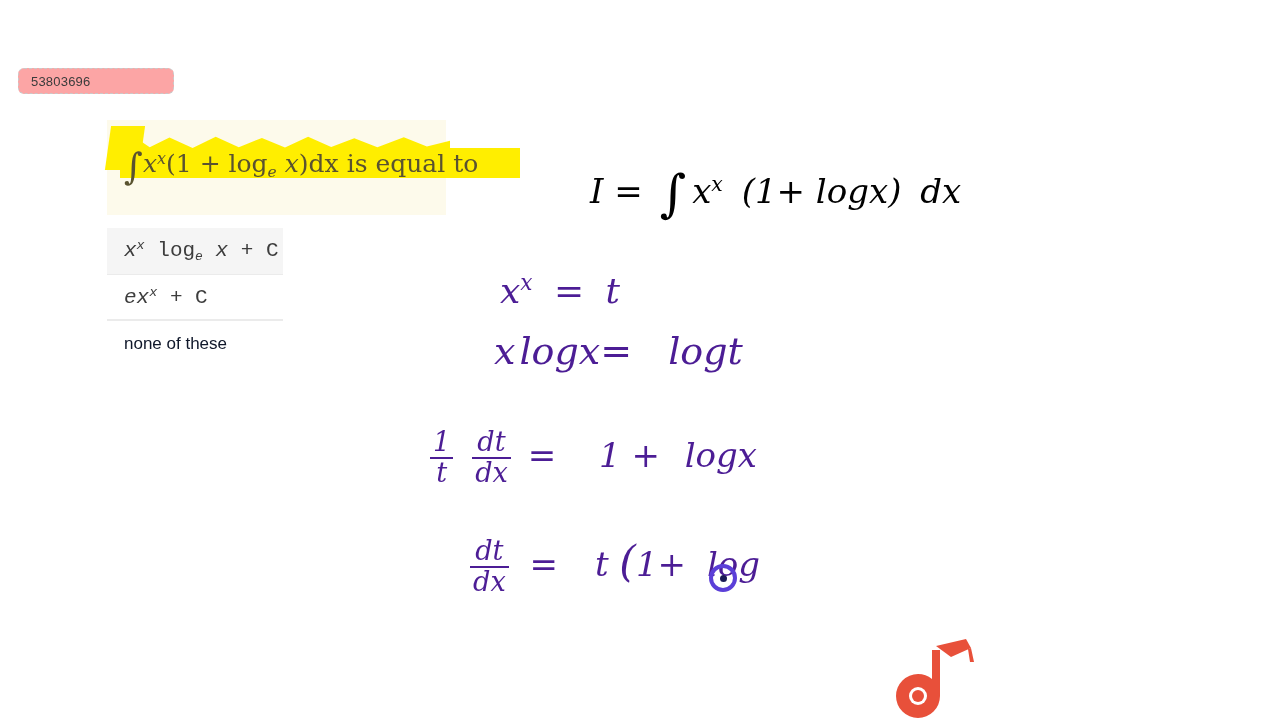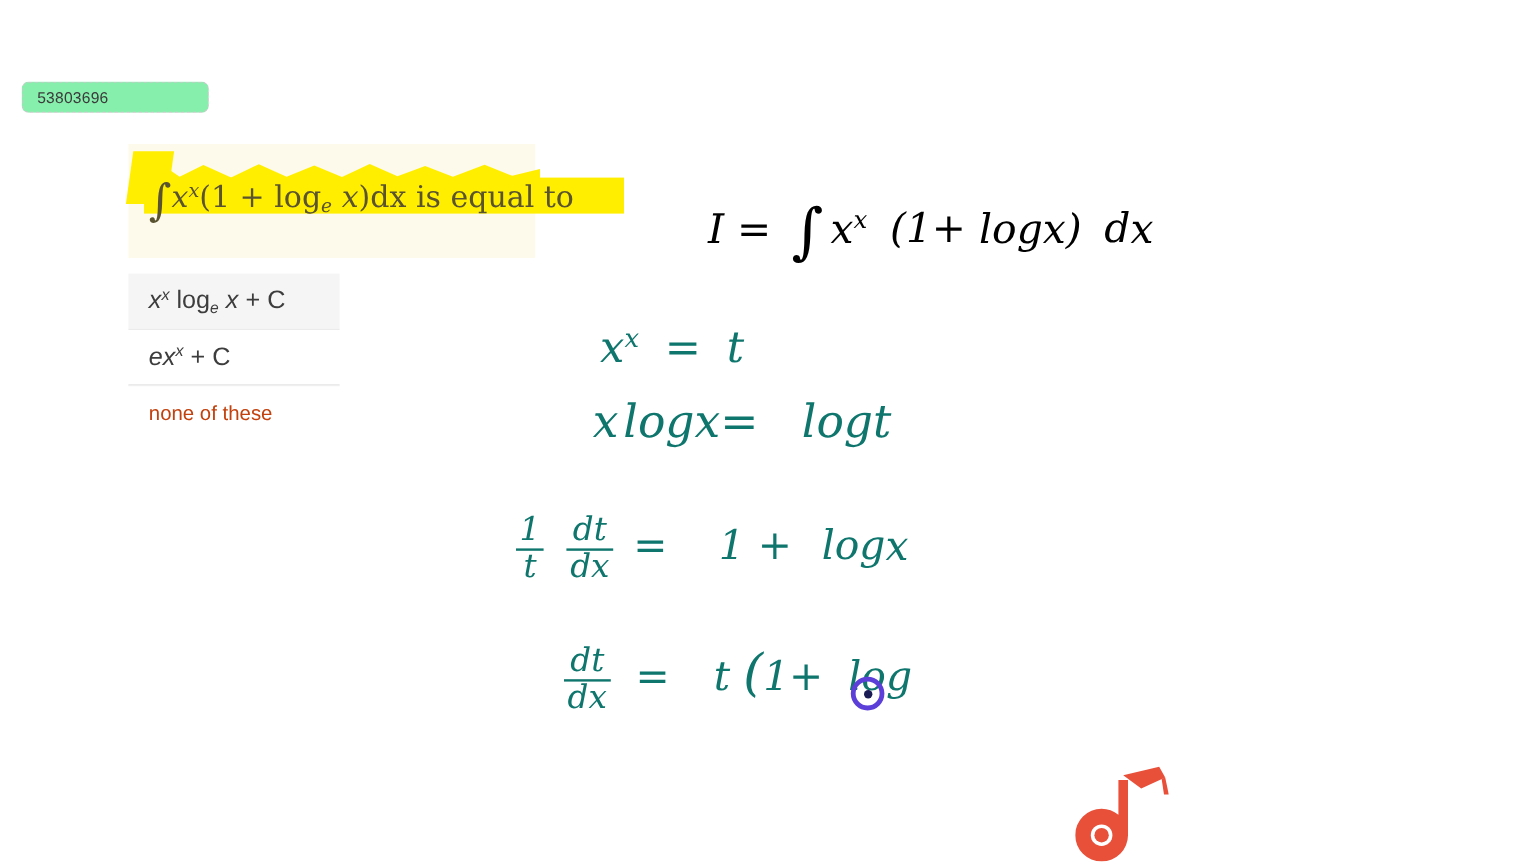--- a/index.html
+++ b/index.html
@@ -8,21 +8,21 @@
     background:#ffffff;
     font-family:"Liberation Sans", sans-serif;
     overflow:hidden;
     position:relative;
   }
   
   #id-chip{
     position:absolute; left:18px; top:68px;
     width:156px; height:26px;
     border:1px dashed #c9c9c9; border-radius:6px;
-    background:#86efac;
+    background:#fca5a5;
     display:flex; align-items:center;
     box-sizing:border-box;
     padding-left:12px;
   }
   #id-chip .val{ font-size:13px; color:#3b3b3b; letter-spacing:.2px; }
 
   
   #question-panel{
     position:absolute; left:107px; top:120px;
     width:339px; height:95px;
@@ -59,44 +59,44 @@
   .it{ font-style:italic; }
   .sub{ font-size:.62em; vertical-align:-.28em; font-style:italic;}
   .sup{ font-size:.64em; vertical-align:.52em; font-style:italic;}
   .intsym{ font-size:1.45em; vertical-align:-.18em; font-style:italic; }
 
   
   #options{ position:absolute; left:107px; top:228px; width:176px; }
   .opt{
     box-sizing:border-box;
     padding:10px 0 10px 17px;
-    font-family:Liberation Sans, sans-serif;
+    font-family:Liberation Mono, monospace;
     font-size:21px;
     color:#3d3d3d;
     white-space:nowrap;
   }
   .opt.shade{ background:#f5f5f5; }
   .opt.plain{ background:#ffffff; }
   .opt.txt{
     font-family:"Liberation Sans", sans-serif;
-    font-size:17px; color:#c2410c;
+    font-size:17px; color:#0f172a;
     padding-top:13px;
   }
   .sep{ height:1px; background:#ebebeb; margin-left:0; width:176px; }
 
   
   .hand{
     position:absolute;
     font-family:"DejaVu Serif", serif;
     font-style:italic;
     white-space:nowrap;
     line-height:1;
   }
   .ink-dark{ color:#000000; }
-  .ink-blue{ color:#0f766e; }
+  .ink-blue{ color:#4c1d95; }
   .frac{
     display:inline-block; vertical-align:middle;
     text-align:center; line-height:1.05;
     font-size:.8em;
   }
   .frac .num{ display:block; padding:0 3px; }
   .frac .den{ display:block; border-top:2.5px solid currentColor; padding:0 3px; }
   .lg{ font-family:"DejaVu Serif", serif; font-style:italic; }
 
   

